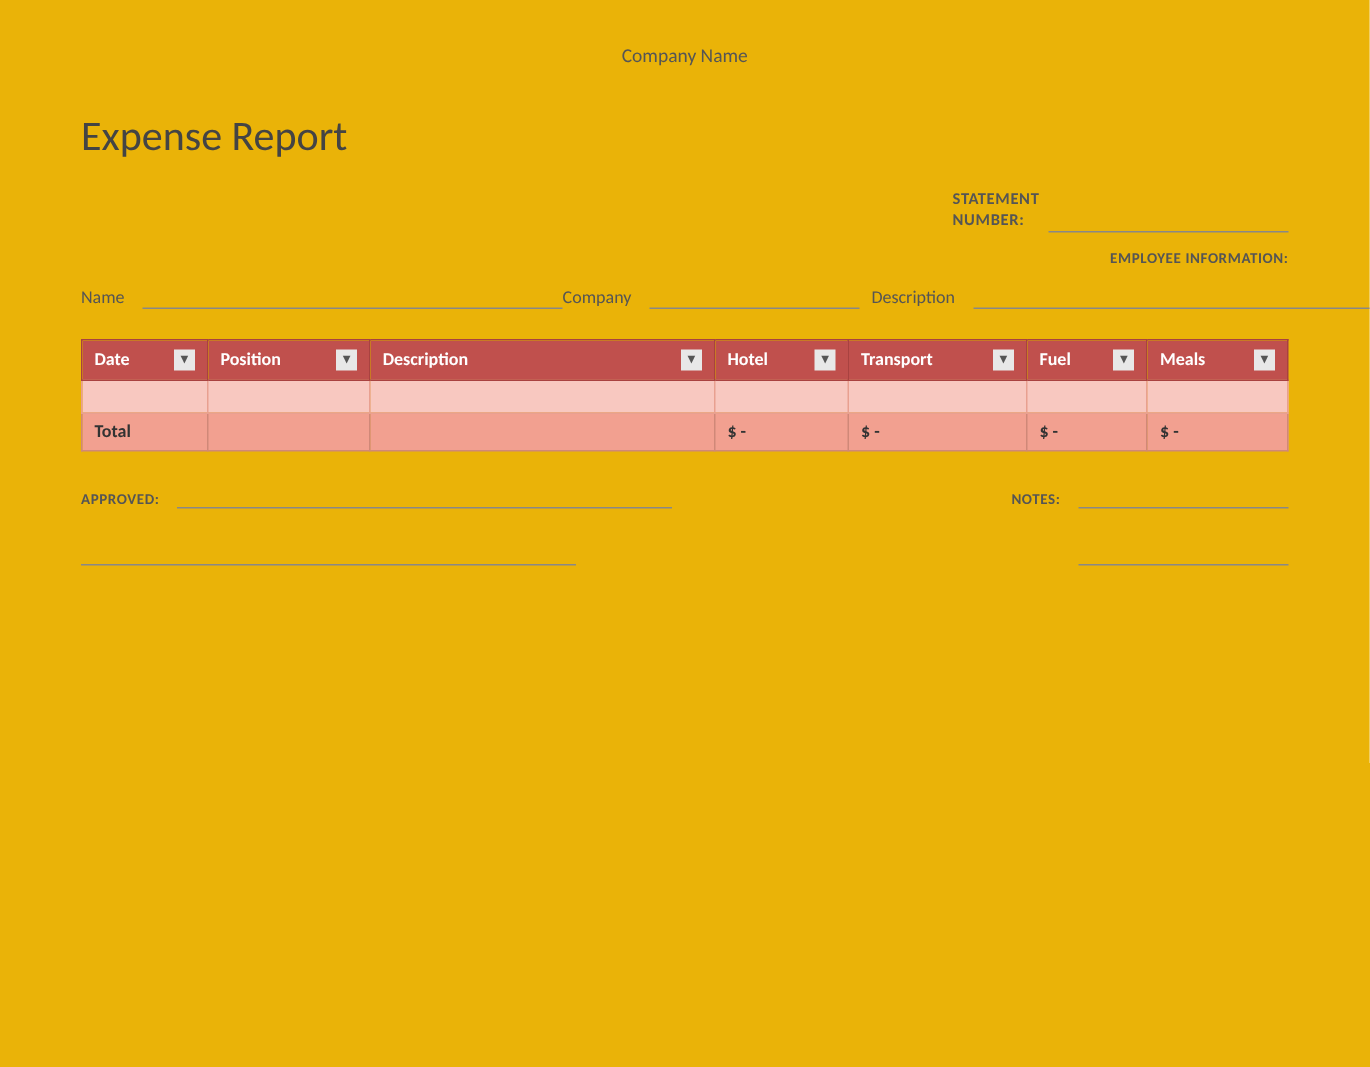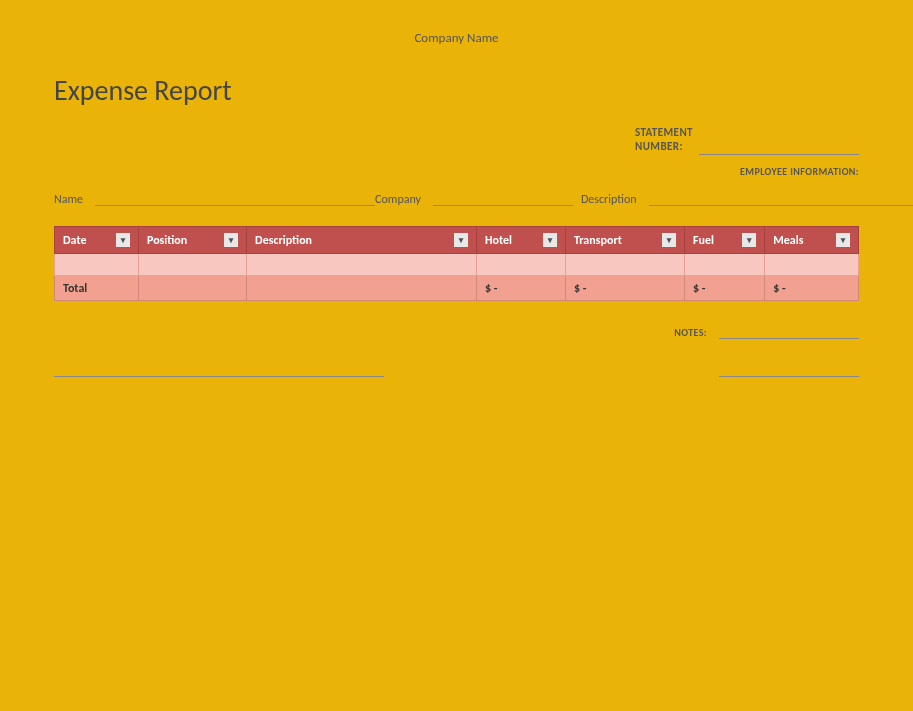--- a/index.html
+++ b/index.html
@@ -382,20 +382,24 @@
           <td>$ -</td>
           <td>$ -</td>
           <td>$ -</td>
         </tr>
       </tbody>
     </table>
   </div>
 
   <div class="approved-section">
     <div class="approved-row">
+      <div class="approved-left">
+        <span class="form-label">APPROVED:</span>
+        <input class="form-line" style="width: 330px; margin-left: 6px;" type="text">
+      </div>
       <div class="notes-right">
         <span class="form-label">NOTES:</span>
         <input class="form-line form-line-short" style="margin-left: 6px;" type="text">
       </div>
     </div>
 
     <div class="signature-row">
       <div class="signature-left">
         <input class="form-line form-line-sig" type="text" style="">
       </div>

